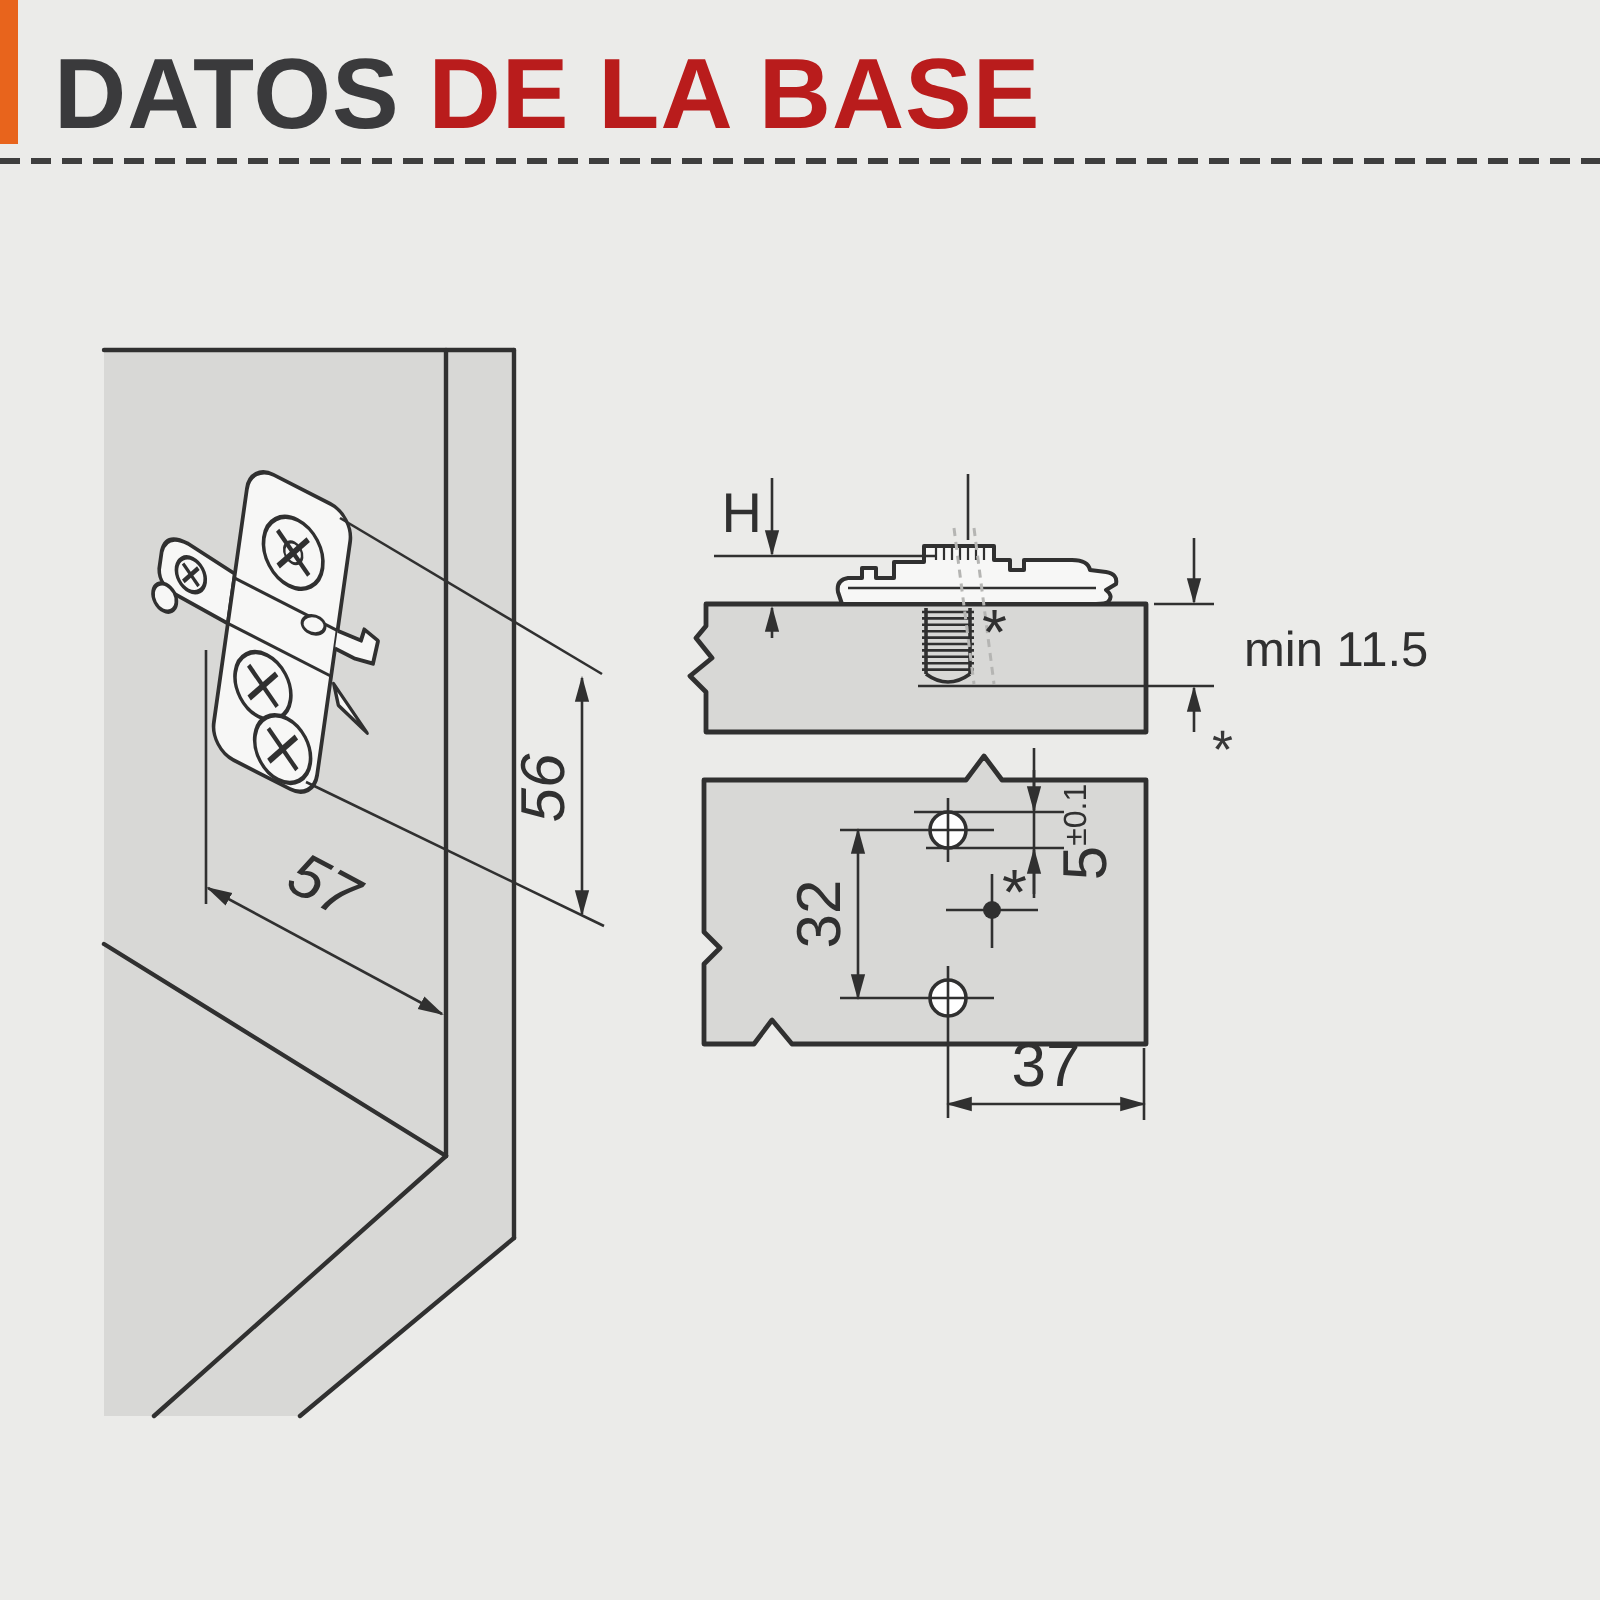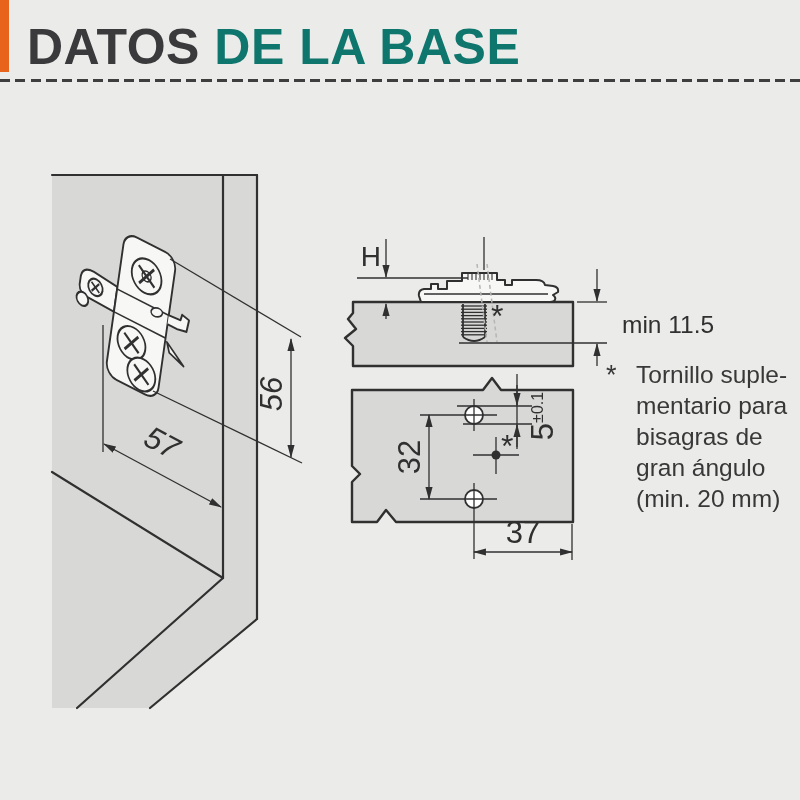--- a/index.html
+++ b/index.html
@@ -7,21 +7,21 @@
     width:800px;height:800px;overflow:hidden;position:relative;
     background:#ebebe9;
     font-family:"Liberation Sans", sans-serif;
   }
   .header{position:absolute;left:0;top:0;width:800px;height:82px;z-index:5;}
   .accent-bar{position:absolute;left:0;top:0;width:9px;height:72px;background:#e8641c;}
   .page-title{
     position:absolute;left:27px;top:18px;white-space:nowrap;
     font-size:50px;font-weight:800;letter-spacing:.5px;color:#3a3a3c;
   }
-  .page-title .sec{color:#0f766e;}
+  .page-title .sec{color:#b91c1c;}
   .separator{
     position:absolute;left:0;top:79px;width:800px;height:3px;
     background:repeating-linear-gradient(90deg,#3e3e3e 0 10px,transparent 10px 15.5px);
   }
   svg.drawing{position:absolute;left:0;top:0;z-index:1;}
   .footnote{
     position:absolute;left:606px;top:359px;z-index:2;
     color:#383838;font-size:24.5px;line-height:31px;display:flex;
   }
   .footnote .marker{width:30px;font-size:27px;padding-top:1px;}
@@ -209,20 +209,13 @@
       <line class="thin" x1="473" y1="455" x2="519" y2="455"></line>
       <line class="thin" x1="496" y1="437" x2="496" y2="474"></line>
       <circle cx="496" cy="455" r="4.5" fill="#303030"></circle>
       <text x="501" y="457" font-size="32">*</text>
     </g>
   </g>
 </svg>
 
 <div class="footnote">
   <div class="marker">*</div>
-  <div class="lines">
-    <div>Tornillo suple-</div>
-    <div>mentario para</div>
-    <div>bisagras de</div>
-    <div>gran ángulo</div>
-    <div>(min. 20 mm)</div>
-  </div>
 </div>
 
 </body></html>

